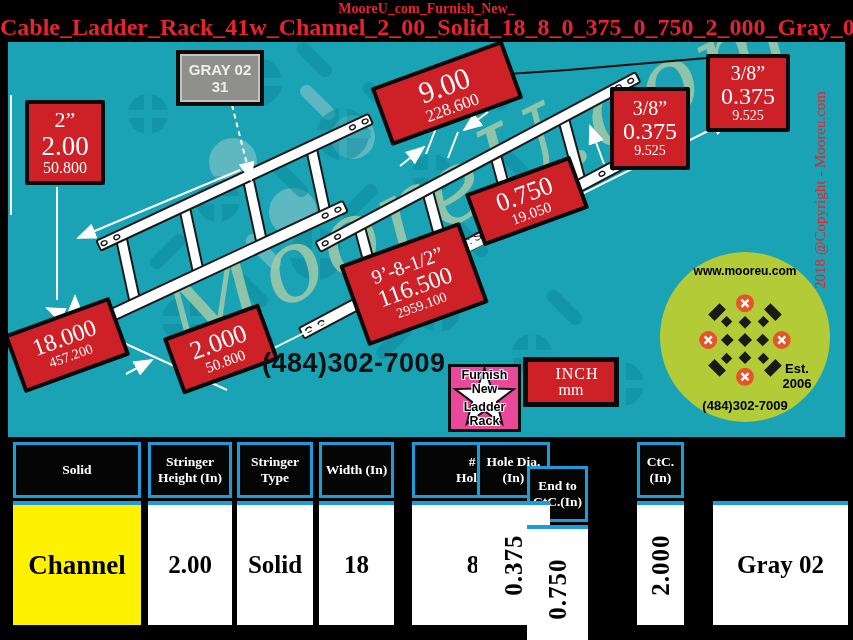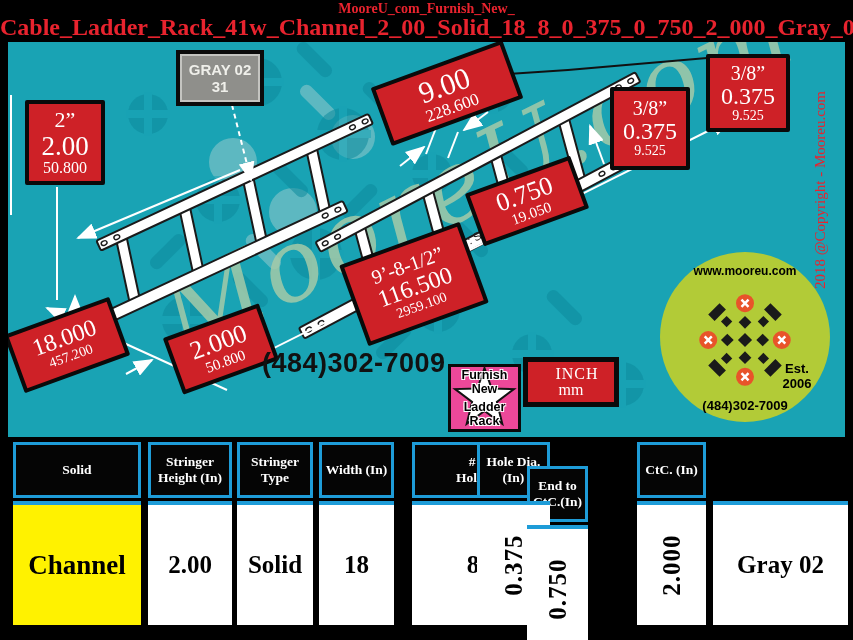--- a/index.html
+++ b/index.html
@@ -88,21 +88,21 @@
   .th{position:absolute;top:5px;height:56px;box-sizing:border-box;border:3px solid #1e9cd8;
       background:#050505;color:#fff;display:flex;align-items:center;justify-content:center;
       text-align:center;font:600 13.5px/1.22 "Liberation Serif",serif;padding:2px;}
   .td{position:absolute;top:64px;height:124px;box-sizing:border-box;background:#fff;
       border-top:4px solid #1e9cd8;color:#000;display:flex;align-items:center;justify-content:center;
       text-align:center;font:bold 25px "Liberation Serif",serif;}
   .td.rot span{transform:rotate(-90deg);white-space:nowrap;letter-spacing:1px;display:block;}
   .td.hl{background:#fff200;font-size:27px;}
   .c1{left:13px;width:128px;} .c2{left:148px;width:84px;} .c3{left:237px;width:76px;}
   .c4{left:319px;width:75px;text-align:right;} .c5{left:412px;width:74px;padding-left:48px;} .c6{left:477px;width:73px;}
-  .c7{left:527px;width:61px;margin-top:24px;} .c8{left:637px;width:69px;} .c9{left:713px;width:135px;}
+  .c7{left:527px;width:61px;margin-top:24px;} .c8{left:637px;width:47px;} .c9{left:713px;width:135px;}
 </style>
 </head>
 <body>
 
 <div class="stage">
 
   <div class="title-sm">MooreU_com_Furnish_New_</div>
   <div class="title-lg">Cable_Ladder_Rack_41w_Channel_2_00_Solid_18_8_0_375_0_750_2_000_Gray_02</div>
 
   <div class="panel">

